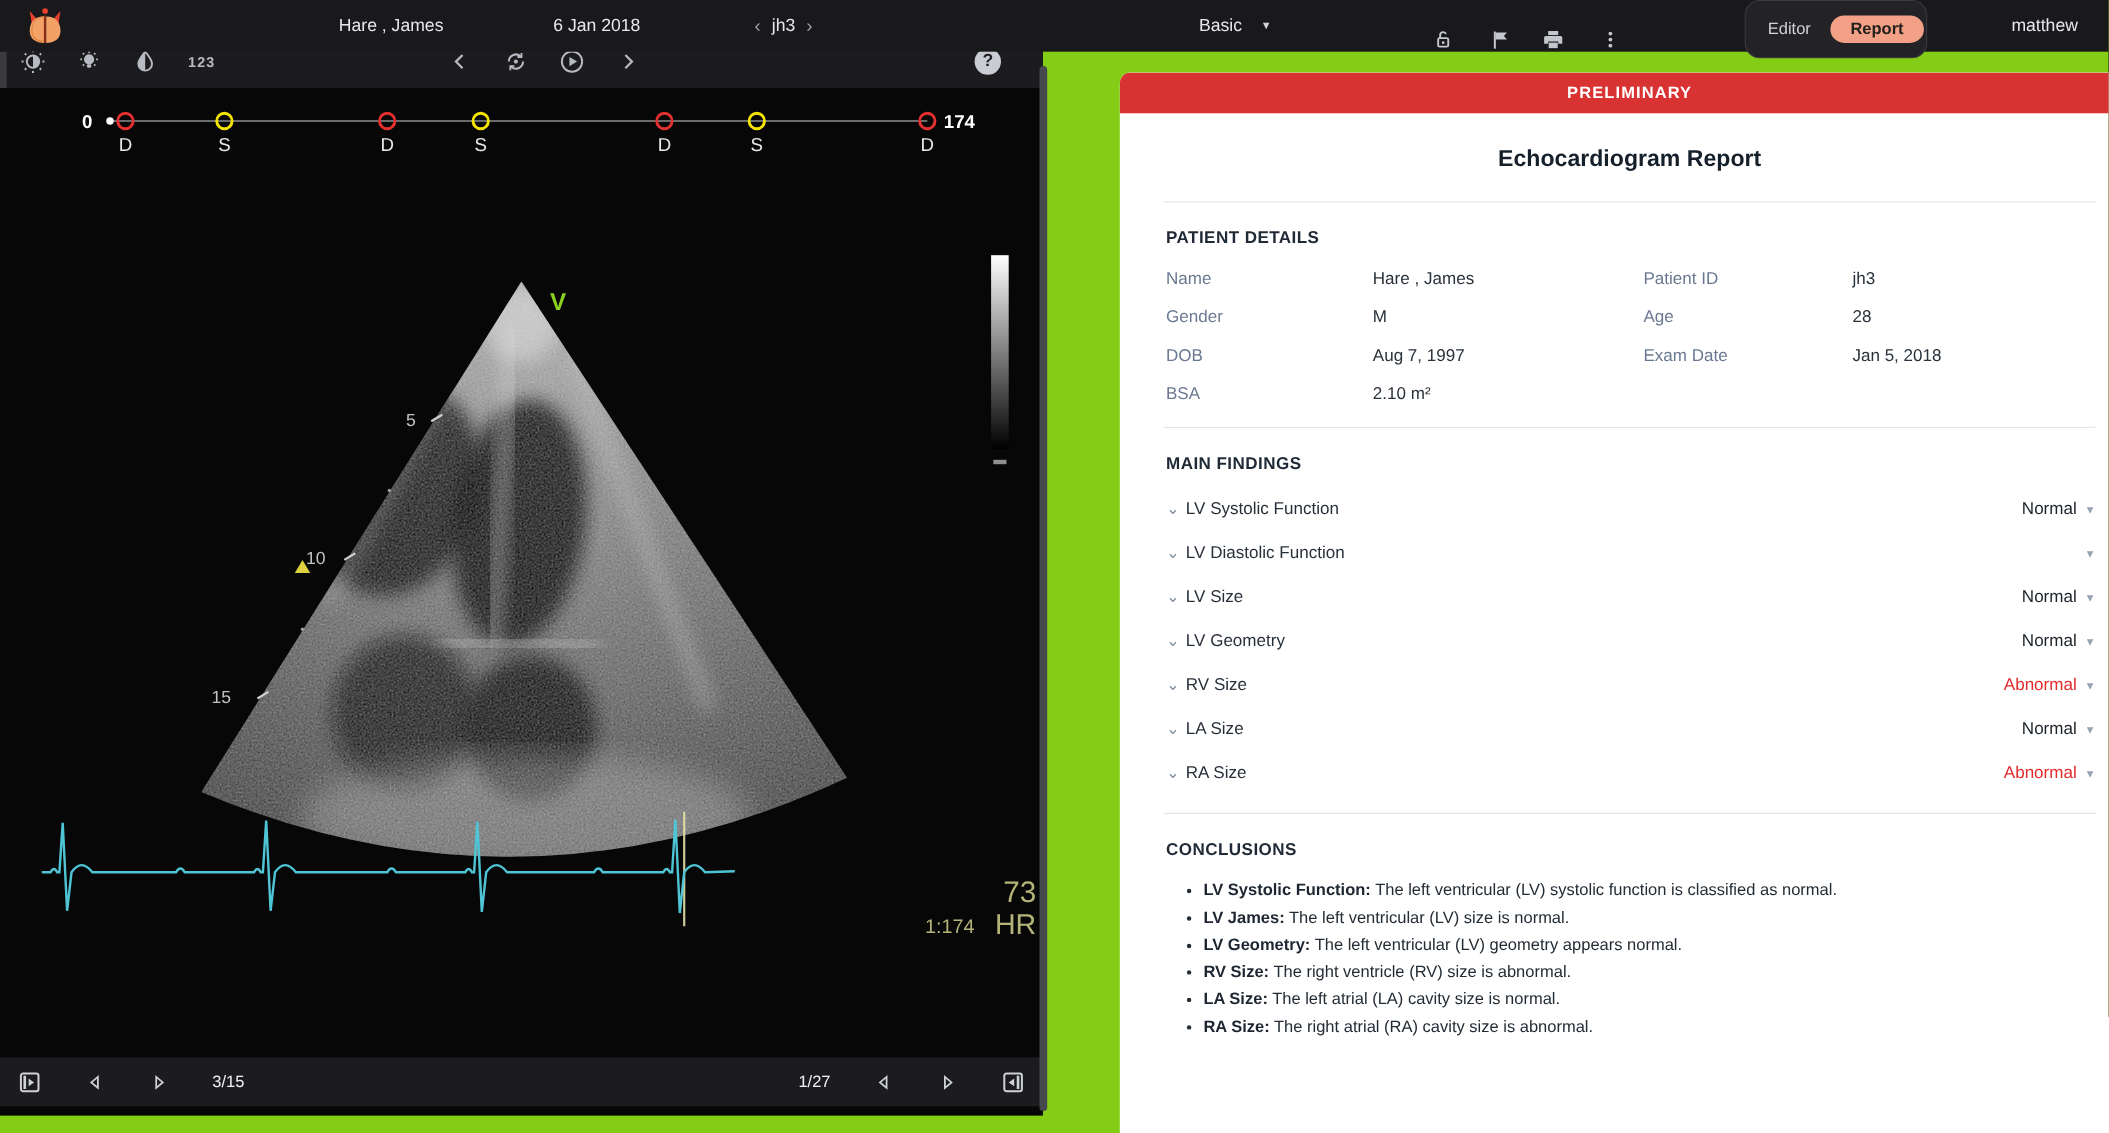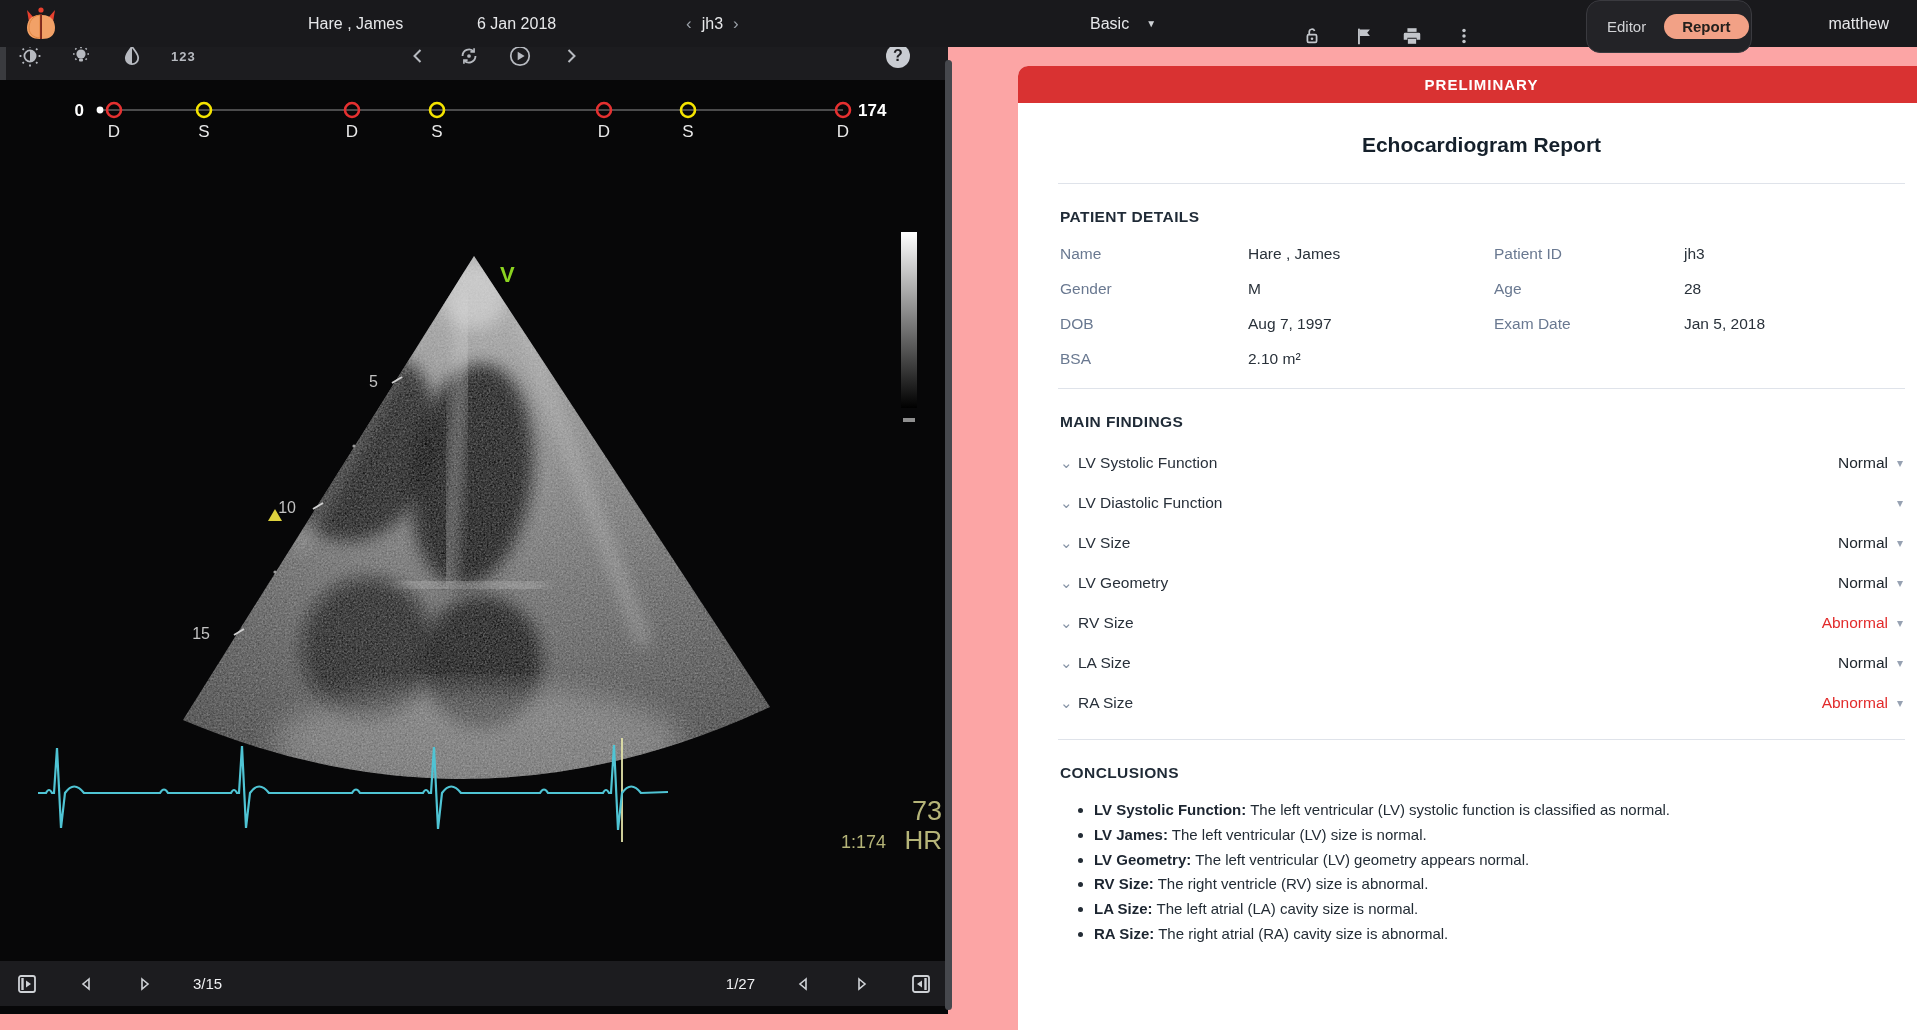--- a/index.html
+++ b/index.html
@@ -1,16 +1,16 @@
 <!DOCTYPE html>
 <html><head>
 <meta charset="utf-8">
 <style>
   html,body{margin:0;padding:0;background:#121215;font-family:"Liberation Sans",sans-serif;}
-  .app{position:relative;width:1917px;height:1030px;overflow:hidden;background:#fca5a5;}
+  .app{position:relative;width:1917px;height:1030px;overflow:hidden;background:#84cc16;}
 
   
   .navbar{position:absolute;left:0;top:0;width:1917px;height:47px;background:#19191c;z-index:5;}
   .navbar .abs{position:absolute;top:0;height:47px;display:flex;align-items:center;color:#e7e8ea;font-size:16px;}
   .logo{left:22px;}
   .logo svg{display:block;}
   .nav-text{white-space:nowrap;}
   .nav-chev{color:#9aa0a8;font-size:17px;padding:0 10px;cursor:pointer;}
   .nav-icon{width:24px;height:24px;display:flex;align-items:center;justify-content:center;cursor:pointer;}
   .nav-icon svg{display:block;}
@@ -75,21 +75,21 @@
         <path d="M5 4 L12 12 L7 16 Z" fill="#e8402e"></path>
         <path d="M33 4 L26 12 L31 16 Z" fill="#e8402e"></path>
         <circle cx="19" cy="4" r="2.6" fill="#e8402e"></circle>
         <path d="M18 9 C8 9 5 16 5 22 C5 30 11 33 18 33 Z" fill="#f2a167"></path>
         <path d="M20 9 C30 9 33 16 33 22 C33 30 27 33 20 33 Z" fill="#f2a167"></path>
         <path d="M18 9 C10 10 7 16 7 22 C7 28 12 32 18 32 Z" fill="none" stroke="#e0853f" stroke-width="1"></path>
         <rect x="18.1" y="8" width="1.8" height="25" fill="#8a2d1f"></rect>
       </svg>
     </div>
     <div class="abs nav-text" style="left:308px;">Hare , James</div>
-    <div class="abs nav-text" style="left:477px;text-align:right;">6 Jan 2018</div>
+    <div class="abs nav-text" style="left:503px;text-align:right;">6 Jan 2018</div>
     <div class="abs" style="left:676px;">
       <span class="nav-chev">‹</span>
       <span class="nav-text">jh3</span>
       <span class="nav-chev">›</span>
     </div>
     <div class="abs mode-wrap" style="left:1090px;">
       <span>Basic</span>
       <span class="mode-caret">▼</span>
     </div>
     <div class="abs nav-icon" style="left:1300px;top:12px;">

